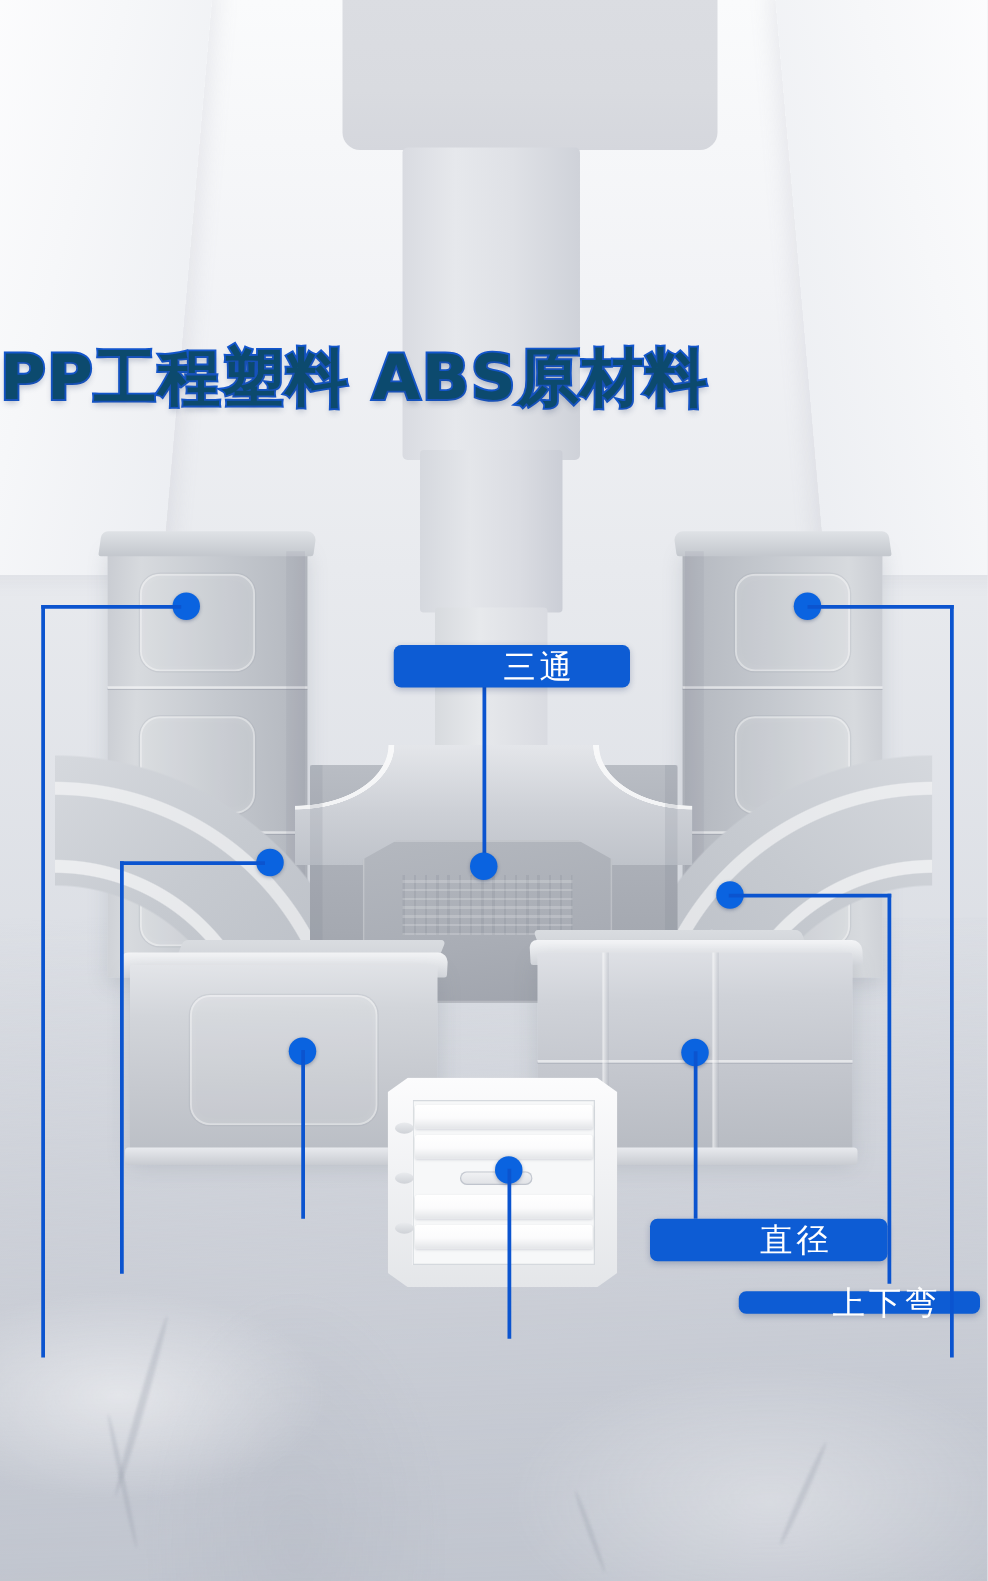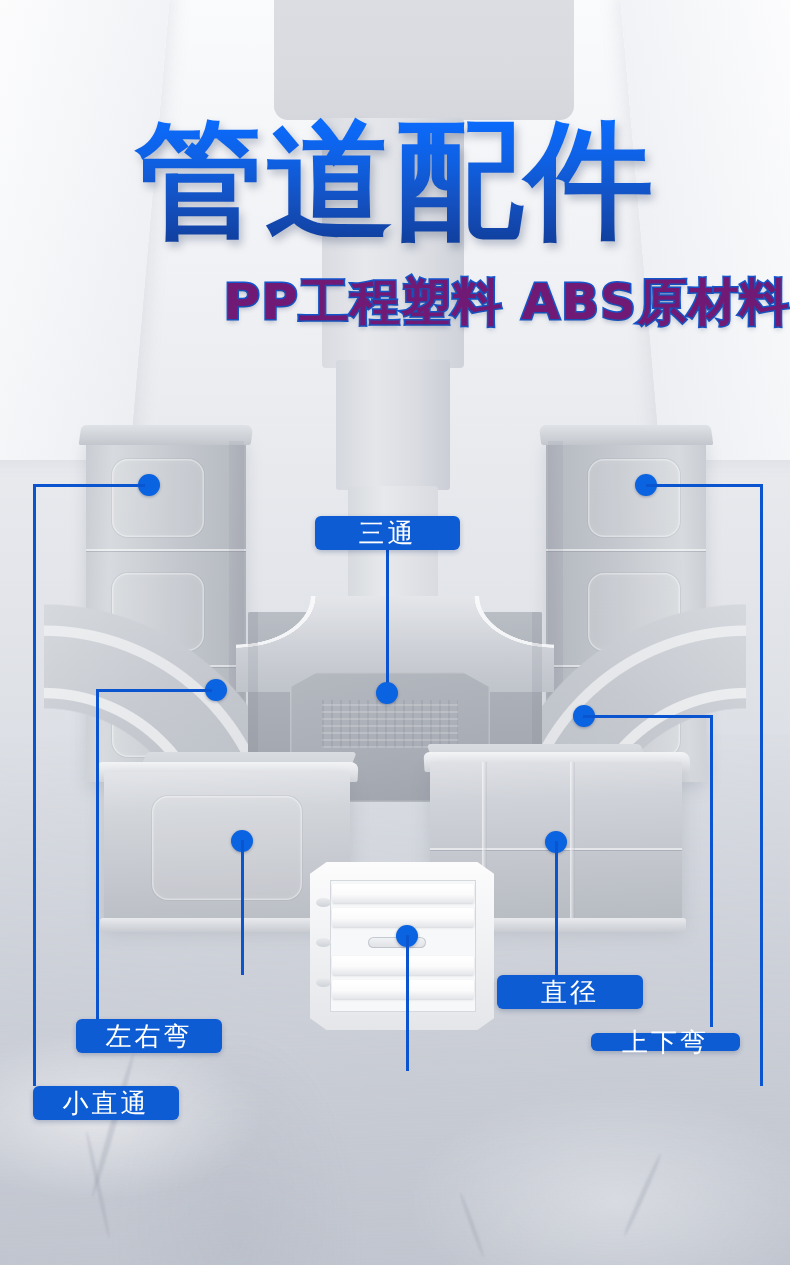--- a/index.html
+++ b/index.html
@@ -68,24 +68,24 @@
   .title{
     position:absolute;left:0;right:0;top:116px;text-align:center;
     font-size:128px;line-height:1.0;font-weight:900;letter-spacing:2px;
     font-family:"DejaVu Sans","Liberation Sans",sans-serif;
     background:linear-gradient(180deg,#0a6cff 0%,#0f5fe0 38%,#1450bf 68%,#103f9e 100%);
     -webkit-background-clip:text;background-clip:text;color:transparent;
     filter:drop-shadow(3px 5px 4px rgba(60,75,110,.33));
     white-space:nowrap;
   }
   .subtitle{
-    position:absolute;left:0;right:0;top:277px;text-align:right;
+    position:absolute;left:0;right:0;top:277px;text-align:left;
     font-size:50px;font-weight:900;line-height:1;
     font-family:"DejaVu Sans","Liberation Sans",sans-serif;
-    color:#701a75;letter-spacing:1px;white-space:nowrap;
+    color:#0c4a6e;letter-spacing:1px;white-space:nowrap;
     -webkit-text-stroke:3px #1357cf;
     paint-order:stroke fill;
     text-shadow:0 3px 5px rgba(40,60,100,.30);
   }
   .tagline{
     position:absolute;left:0;right:0;top:357px;text-align:center;
     font-size:32px;color:#3c4450;font-weight:400;letter-spacing:.5px;
     font-family:"DejaVu Sans","Liberation Sans",sans-serif;white-space:nowrap;
   }
 
@@ -301,20 +301,21 @@
     position:absolute;width:22px;height:22px;border-radius:50%;
     background:#0a63e0;box-shadow:0 1px 3px rgba(20,40,90,.35);
   }
   .tag{
     position:absolute;display:flex;align-items:center;justify-content:center;
     background:#0d5cd4;color:#ffffff;border-radius:6px;
     font-size:26px;letter-spacing:3px;font-weight:400;
     font-family:"DejaVu Sans","Liberation Sans",sans-serif;
     box-shadow:0 2px 5px rgba(20,45,100,.25);
     white-space:nowrap;
+    padding-left:44px;
   }
 </style>
 </head>
 <body>
 
 <div id="stage">
 
   <div class="bg-base"></div>
   <div class="bg-marble"></div>
   <div class="vein" style="left:110px;top:1050px;width:6px;height:150px;transform:rotate(16deg);"></div>
@@ -322,21 +323,20 @@
   <div class="vein" style="left:640px;top:1150px;width:5px;height:90px;transform:rotate(24deg);"></div>
   <div class="vein" style="left:470px;top:1190px;width:4px;height:70px;transform:rotate(-20deg);"></div>
 
   <div class="wall-l"></div>
   <div class="wall-r"></div>
   <div class="ceil-box"></div>
   <div class="ceil-col"></div>
   <div class="ceil-col2"></div>
   <div class="ceil-col3"></div>
 
-  <div class="title">管道配件</div>
   <div class="subtitle">PP工程塑料 ABS原材料</div>
 
   <div class="prod">
 
     <div class="pc duct-tall-l">
       <div class="cap"></div>
       <div class="seg" style="top:112px"></div>
       <div class="seg" style="top:228px"></div>
       <div class="panel" style="left:26px;top:22px;width:92px;height:78px"></div>
       <div class="panel" style="left:26px;top:136px;width:92px;height:78px"></div>
@@ -400,36 +400,34 @@
     <div class="vent-clip" style="top:978px"></div>
   </div>
 
   <div class="lead v" style="left:386px;top:545px;height:148px"></div>
   <div class="dot" style="left:376px;top:682px"></div>
   <div class="tag" style="left:315px;top:516px;width:145px;height:34px">三通</div>
 
   <div class="dot" style="left:138px;top:474px"></div>
   <div class="lead h" style="left:33px;top:484px;width:112px"></div>
   <div class="lead v" style="left:33px;top:484px;height:602px"></div>
-  <div class="tag" style="left:33px;top:1086px;width:146px;height:34px">小直通</div>
 
   <div class="dot" style="left:205px;top:679px"></div>
   <div class="lead h" style="left:96px;top:689px;width:116px"></div>
   <div class="lead v" style="left:96px;top:689px;height:330px"></div>
-  <div class="tag" style="left:76px;top:1019px;width:146px;height:34px">左右弯</div>
 
   <div class="dot" style="left:231px;top:830px"></div>
   <div class="lead v" style="left:241px;top:840px;height:135px"></div>
 
   <div class="dot" style="left:396px;top:925px"></div>
   <div class="lead v" style="left:406px;top:935px;height:136px"></div>
 
   <div class="dot" style="left:545px;top:831px"></div>
   <div class="lead v" style="left:555px;top:841px;height:134px"></div>
-  <div class="tag" style="left:497px;top:975px;width:146px;height:34px">直径</div>
+  <div class="tag" style="left:520px;top:975px;width:146px;height:34px">直径</div>
 
   <div class="dot" style="left:573px;top:705px"></div>
   <div class="lead h" style="left:583px;top:715px;width:130px"></div>
   <div class="lead v" style="left:710px;top:715px;height:312px"></div>
   <div class="tag" style="left:591px;top:1033px;width:149px;height:18px">上下弯</div>
 
   <div class="dot" style="left:635px;top:474px"></div>
   <div class="lead h" style="left:646px;top:484px;width:117px"></div>
   <div class="lead v" style="left:760px;top:484px;height:602px"></div>
 

